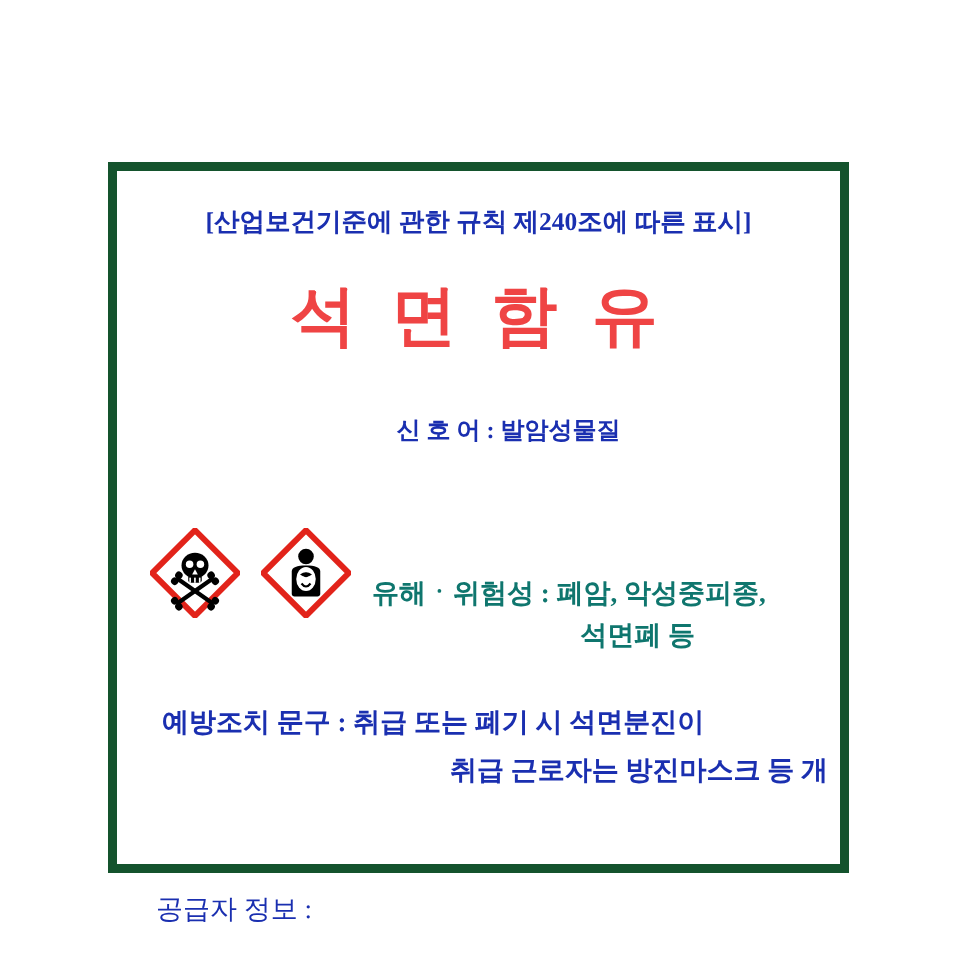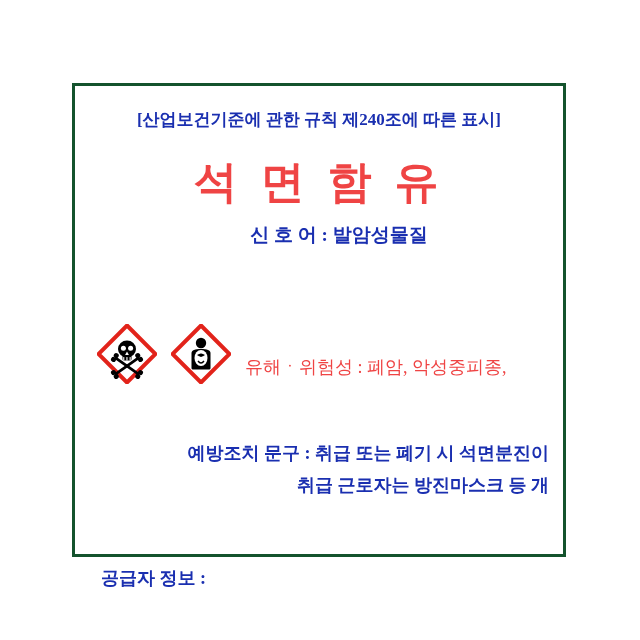--- a/index.html
+++ b/index.html
@@ -8,24 +8,24 @@
     background: #ffffff;
   }
   body {
     width: 640px;
     height: 640px;
     font-family: "Liberation Serif", serif;
   }
   #label-card {
     position: absolute;
     left: 72px;
-    top: 83px;
+    top: 108px;
     width: 494px;
     height: 474px;
-    border: 3px solid #14532d;
+    border: 6px solid #14532d;
     background: #ffffff;
     box-sizing: border-box;
   }
   .header-line {
     text-align: center;
     color: #1a2fb0;
     font-size: 17px;
     font-weight: bold;
     margin-top: 22px;
     letter-spacing: 0px;
@@ -35,23 +35,23 @@
     color: #ef4444;
     font-size: 44px;
     font-weight: bold;
     letter-spacing: 6px;
     margin-top: 22px;
     font-family: "Liberation Serif", serif;
   }
   .signal-row {
     text-align: center;
     color: #1a2fb0;
-    font-size: 19px;
+    font-size: 16px;
     font-weight: bold;
-    margin-top: 10px;
+    margin-top: 37px;
     padding-left: 40px;
   }
   .pictogram-block {
     position: absolute;
     left: 22px;
     top: 238px;
     display: flex;
     gap: 14px;
   }
   .pictogram {
@@ -60,50 +60,50 @@
     position: relative;
   }
   .pictogram svg {
     display: block;
   }
   .hazard-row {
     position: absolute;
     left: 170px;
     top: 268px;
     width: 310px;
-    color: #ef4444;
+    color: #0f766e;
     font-size: 18px;
-    font-weight: normal;
+    font-weight: bold;
     line-height: 1.55;
   }
   .hazard-row .ln2 {
     text-align: center;
     padding-left: 44px;
   }
   .precaution-block {
     position: absolute;
     left: 26px;
     top: 352px;
     width: 448px;
     color: #1a2fb0;
     font-size: 18px;
     font-weight: bold;
     line-height: 1.75;
   }
-  .precaution-block .ln1 { text-align: right; padding-left: 4px; }
+  .precaution-block .ln1 { text-align: left; padding-left: 4px; }
   .precaution-block .ln2 { text-align: center; padding-left: 56px; }
   .precaution-block .ln3 { text-align: right; padding-left: 64px; }
   .precaution-block .ln4 { text-align: center; padding-left: 44px; }
   .supplier-row {
     position: absolute;
     left: 26px;
     top: 480px;
     color: #1a2fb0;
     font-size: 18px;
-    font-weight: bold;
+    font-weight: normal;
   }
 </style>
 </head>
 <body>
 
 <div id="label-card">
 
   <div class="header-line">[산업보건기준에 관한 규칙 제240조에 따른 표시]</div>
 
   <div class="title">석 면 함 유</div>
@@ -153,20 +153,21 @@
           <circle cx="30" cy="31.3" r="1.5" fill="#000000"></circle>
           <path d="M27 37 q3 4 6 0" stroke="#000000" stroke-width="1.4" fill="none"></path>
         </g>
       </svg>
     </div>
 
   </div>
 
   <div class="hazard-row">
     <div class="ln1">유해ㆍ위험성 : 폐암, 악성중피종,</div>
+    <div class="ln2">석면폐 등</div>
   </div>
 
   <div class="precaution-block">
     <div class="ln1">예방조치 문구 : 취급 또는 폐기 시 석면분진이</div>
     <div class="ln3">취급 근로자는 방진마스크 등 개</div>
   </div>
 
   <div class="supplier-row">공급자 정보 :</div>
 
 </div>

